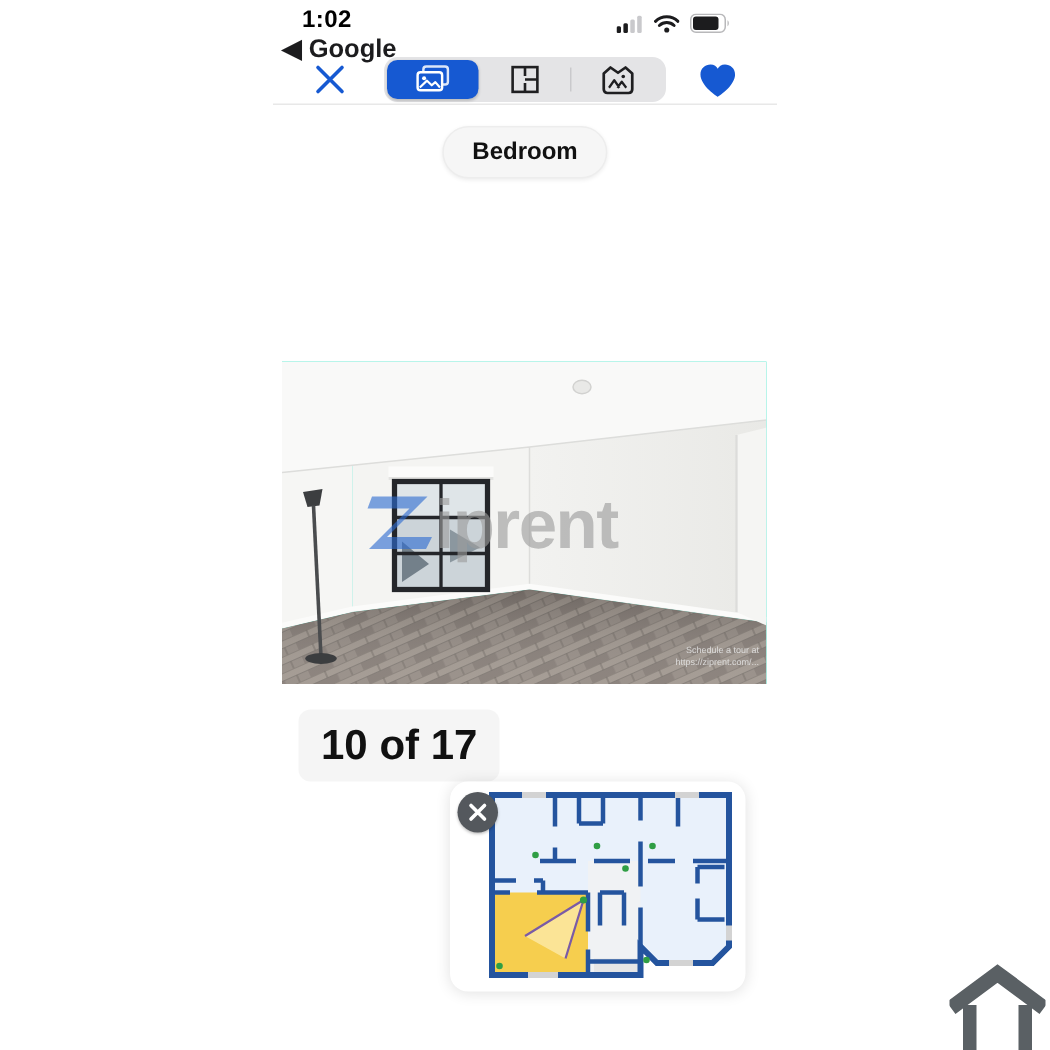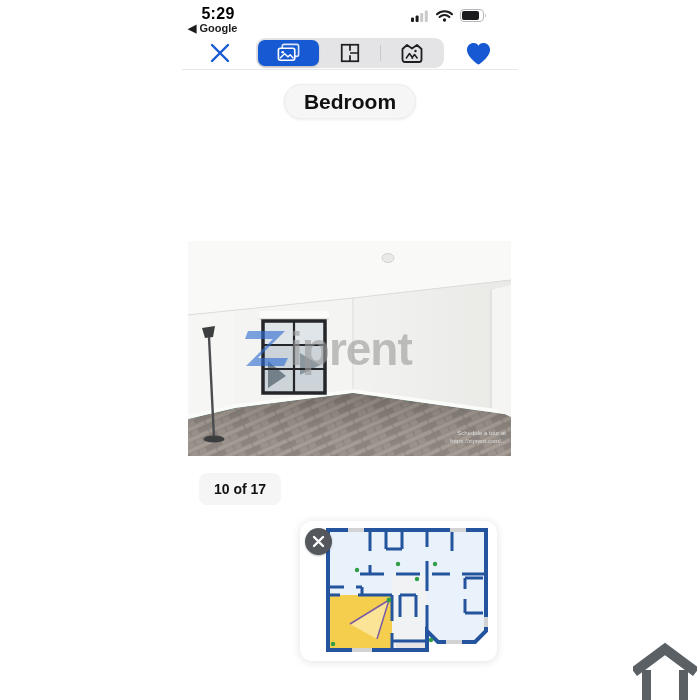--- a/index.html
+++ b/index.html
@@ -3,58 +3,58 @@
 <meta charset="utf-8">
 <style>
   html,body{margin:0;padding:0;background:#fff;}
   .screen{
     position:relative;width:700px;height:700px;background:#ffffff;overflow:hidden;
     font-family:"Liberation Sans",sans-serif;color:#111;margin:0 auto;
   }
   
   .time{position:absolute;left:193px;top:5px;width:50px;text-align:center;
         font-size:16px;font-weight:bold;letter-spacing:.3px;color:#000;}
-  .back-app{position:absolute;left:188px;top:22px;font-size:11px;font-weight:bold;color:#1c1c1e;}
+  .back-app{position:absolute;left:188px;top:22px;font-size:17px;font-weight:bold;color:#1c1c1e;}
   .status-icons{position:absolute;left:411px;top:9px;display:flex;align-items:center;gap:7px;}
   
   .close-btn{position:absolute;left:206px;top:40px;width:28px;height:26px;display:flex;
              align-items:center;justify-content:center;cursor:pointer;background:none;border:none;padding:0;}
   .segmented{position:absolute;left:256px;top:38px;width:188px;height:30px;background:#e4e4e6;
              border-radius:9px;display:flex;align-items:stretch;padding:2px;box-sizing:border-box;}
   .segment{flex:1;display:flex;align-items:center;justify-content:center;border-radius:7px;cursor:pointer;position:relative;}
   .segment.selected{background:#1659D2;box-shadow:0 1px 2px rgba(0,0,0,.18);}
   .seg-divider{width:1px;background:#c9c9cc;margin:5px 0;}
   .heart-btn{position:absolute;left:463px;top:39px;width:30px;height:28px;display:flex;
              align-items:center;justify-content:center;cursor:pointer;background:none;border:none;padding:0;}
   .toolbar-divider{position:absolute;left:182px;top:69px;width:336px;height:1px;background:#e8e8e8;}
   
   .room-pill{position:absolute;left:350px;top:84px;transform:translateX(-50%);
              background:#f6f6f6;border:1px solid #ededed;border-radius:18px;height:33px;
-             display:flex;align-items:center;padding:0 19px;font-size:21px;font-weight:bold;color:#111;
+             display:flex;align-items:center;padding:0 19px;font-size:16px;font-weight:bold;color:#111;
              box-shadow:0 1px 3px rgba(0,0,0,.08);}
   
   .photo{position:absolute;left:188px;top:241px;width:323px;height:215px;overflow:hidden;background:#5eead4;}
   
   .counter{position:absolute;left:199px;top:473px;background:#f5f5f5;border-radius:8px;
-           padding:8px 15px;font-size:14px;font-weight:bold;color:#111;}
+           padding:8px 15px;font-size:28px;font-weight:bold;color:#111;}
   
   .plan-card{position:absolute;left:300px;top:521px;width:197px;height:140px;background:#fff;
              border-radius:12px;box-shadow:0 1px 10px rgba(0,0,0,.12);}
   .plan-close{position:absolute;left:5px;top:7px;width:27px;height:27px;border-radius:50%;
               background:#54585d;display:flex;align-items:center;justify-content:center;
               cursor:pointer;border:none;padding:0;box-shadow:0 1px 2px rgba(0,0,0,.25);}
   
   .house-logo{position:absolute;left:633px;top:642px;width:64px;height:58px;}
 </style>
 </head>
 <body>
 
 <div class="screen">
 
-  <div class="time">5:29</div>
+  <div class="time">1:02</div>
   <div class="back-app">◀ Google</div>
   <div class="status-icons">
     <svg width="18" height="12" viewBox="0 0 18 12">
       <rect x="0" y="7.5" width="3" height="4.5" rx="1" fill="#1c1c1e"></rect>
       <rect x="4.6" y="5.5" width="3" height="6.5" rx="1" fill="#1c1c1e"></rect>
       <rect x="9.2" y="3" width="3" height="9" rx="1" fill="#c9c9cc"></rect>
       <rect x="13.8" y="0.5" width="3" height="11.5" rx="1" fill="#c9c9cc"></rect>
     </svg>
     <svg width="17" height="12" viewBox="0 0 17 12">
       <path d="M1 4.2 C5.2 0.2 11.8 0.2 16 4.2" stroke="#1c1c1e" stroke-width="2" fill="none" stroke-linecap="round"></path>

